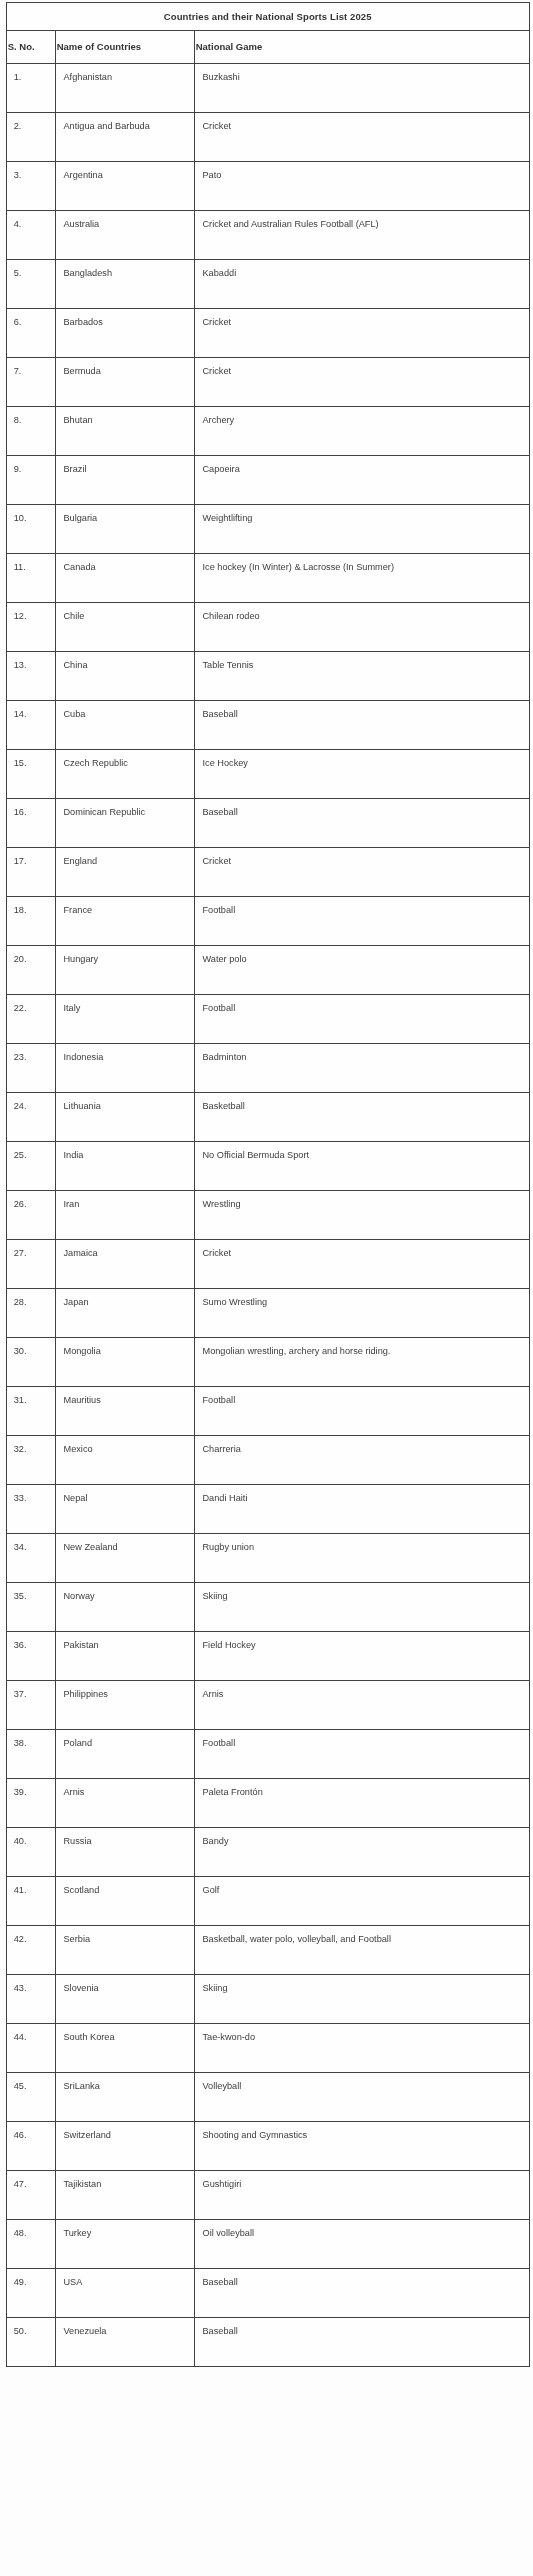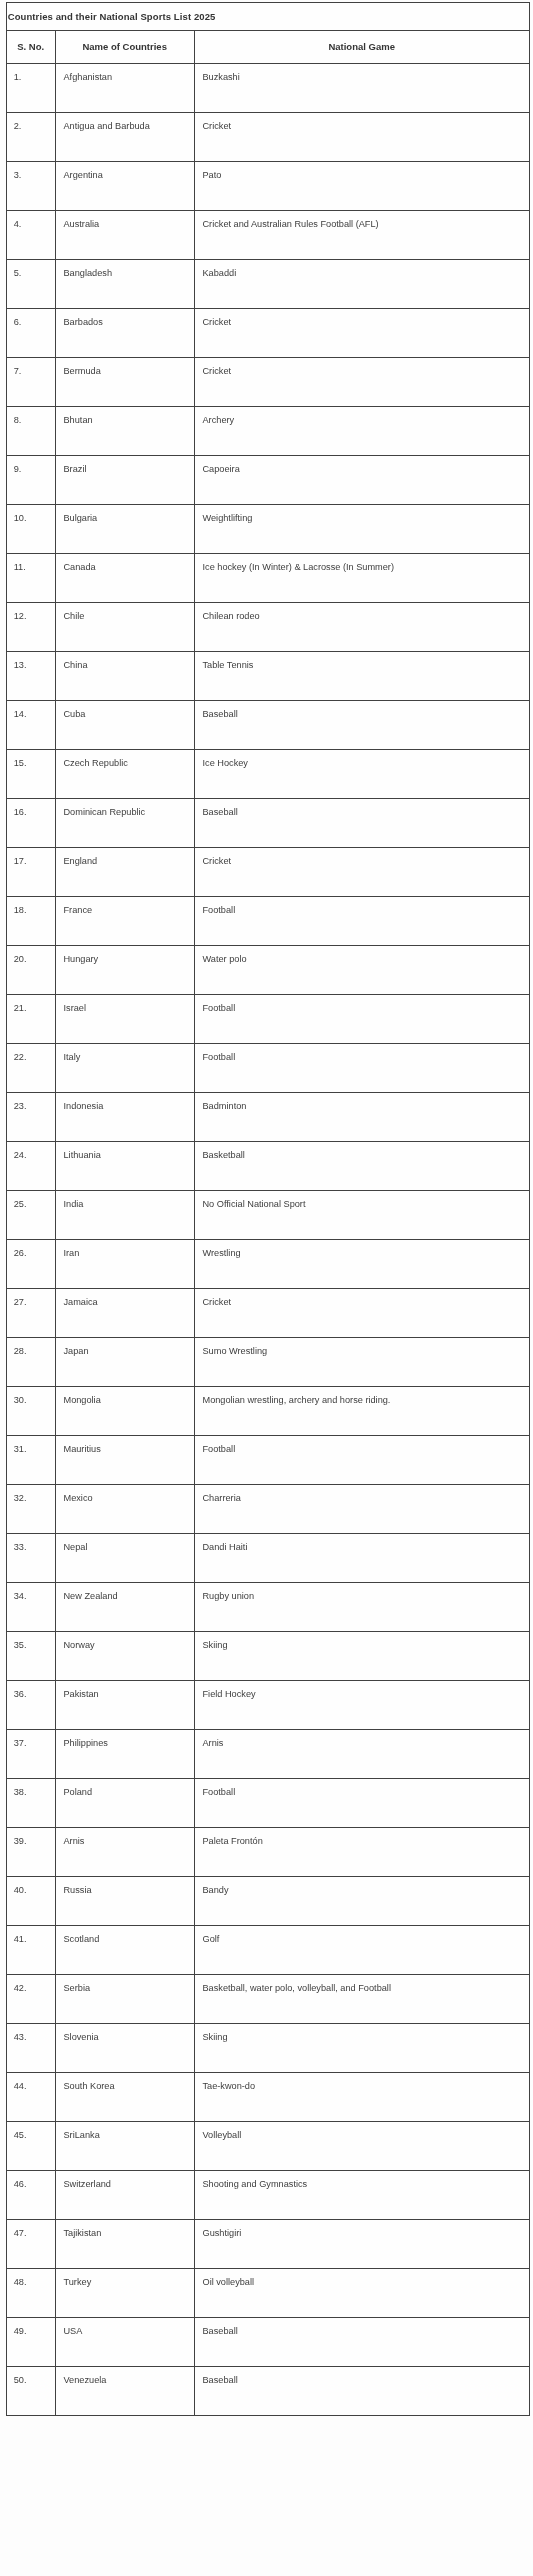--- a/index.html
+++ b/index.html
@@ -30,30 +30,30 @@
   table.sports-table col.c2 { width: 139px; }
   table.sports-table th,
   table.sports-table td {
     border: 0.7px solid #414141;
     box-sizing: border-box;
   }
   tr.title-row th {
     height: 28px;
     font-size: 9.5px;
     font-weight: bold;
-    text-align: left;
+    text-align: center;
     vertical-align: middle;
     color: #343434;
     letter-spacing: 0.1px;
   }
   tr.header-row th {
     height: 32.5px;
     font-size: 9.5px;
     font-weight: bold;
-    text-align: center;
+    text-align: left;
     vertical-align: middle;
     color: #343434;
   }
   tbody td {
     height: 49px;
     vertical-align: top;
     padding: 8.5px 5.7px 0 7.8px;
     font-size: 9.2px;
     font-weight: normal;
     color: #3d3d3d;
@@ -172,43 +172,38 @@
           <td class="serial-cell">18.</td>
           <td class="country-cell">France</td>
           <td class="game-cell">Football</td>
         </tr>
         <tr>
           <td class="serial-cell">20.</td>
           <td class="country-cell">Hungary</td>
           <td class="game-cell">Water polo</td>
         </tr>
         <tr>
-          <td class="serial-cell">21.</td>
-          <td class="country-cell">Israel</td>
-          <td class="game-cell">Football</td>
-        </tr>
-        <tr>
           <td class="serial-cell">22.</td>
           <td class="country-cell">Italy</td>
           <td class="game-cell">Football</td>
         </tr>
         <tr>
           <td class="serial-cell">23.</td>
           <td class="country-cell">Indonesia</td>
           <td class="game-cell">Badminton</td>
         </tr>
         <tr>
           <td class="serial-cell">24.</td>
           <td class="country-cell">Lithuania</td>
           <td class="game-cell">Basketball</td>
         </tr>
         <tr>
           <td class="serial-cell">25.</td>
           <td class="country-cell">India</td>
-          <td class="game-cell">No Official National Sport</td>
+          <td class="game-cell">No Official Bermuda Sport</td>
         </tr>
         <tr>
           <td class="serial-cell">26.</td>
           <td class="country-cell">Iran</td>
           <td class="game-cell">Wrestling</td>
         </tr>
         <tr>
           <td class="serial-cell">27.</td>
           <td class="country-cell">Jamaica</td>
           <td class="game-cell">Cricket</td>

